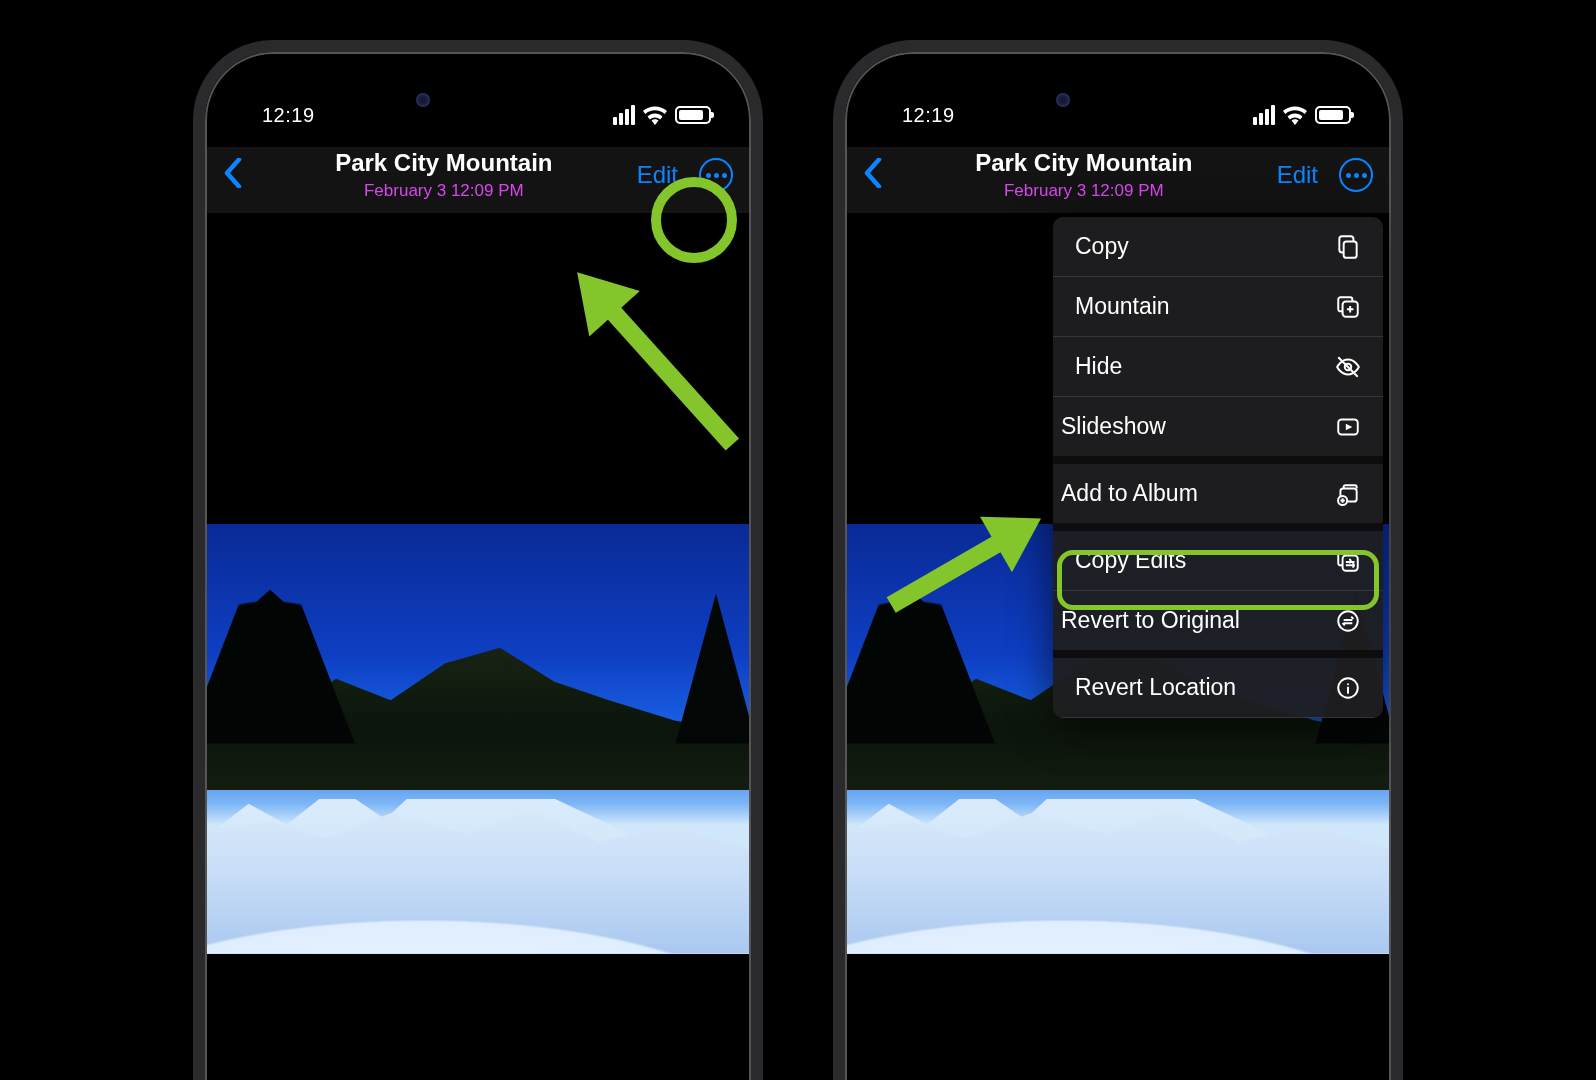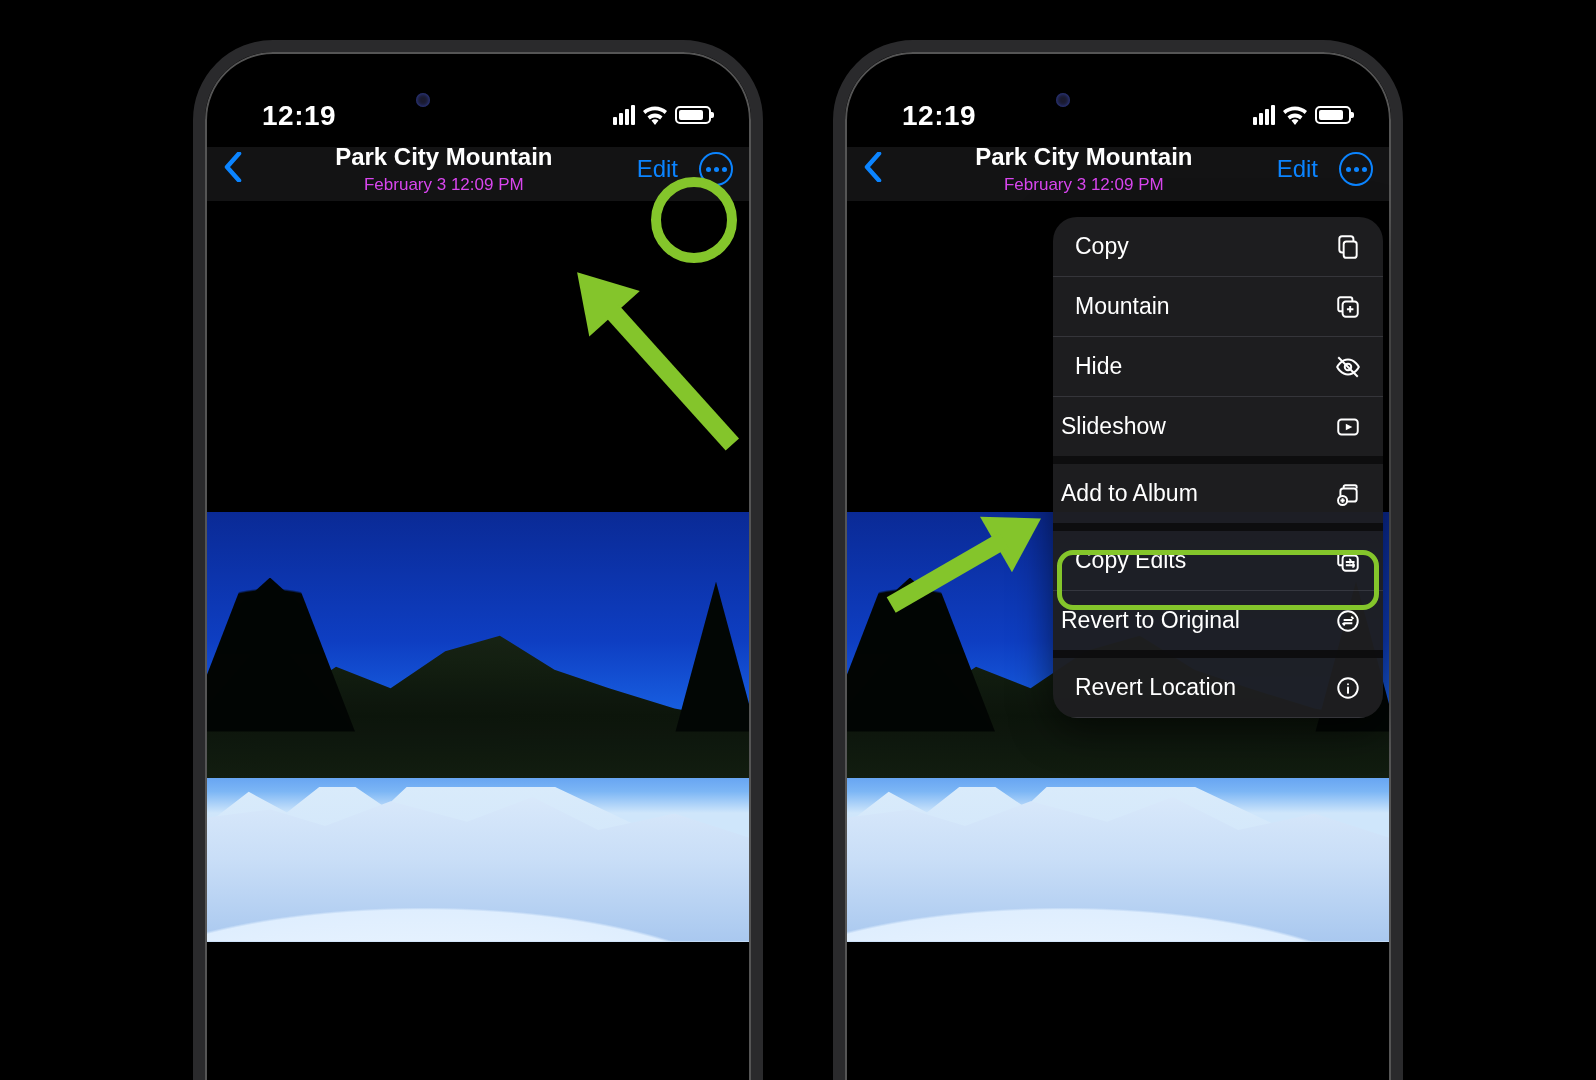--- a/index.html
+++ b/index.html
@@ -49,34 +49,34 @@
     overflow:hidden;
     color:#fff;
   }
   .status-bar {
     position:relative;
     height: 95px;
     padding: 32px 32px 0 32px;
     display:flex; justify-content:space-between; align-items:center;
     z-index:40;
   }
-  .status-time { font-size:28px; font-weight:700; letter-spacing:0.5px; margin-left:25px;}
+  .status-time { font-size:20px; font-weight:400; letter-spacing:0.5px; margin-left:25px;}
   .status-icons { display:flex; align-items:center; gap:8px; margin-right:8px; margin-top:-2px;}
   .cell-bars { display:flex; align-items:flex-end; gap:2px; }
   .cell-bars span { width:4px; background:#fff; border-radius:1px; }
   .cell-bars span:nth-child(1){height:8px;}
   .cell-bars span:nth-child(2){height:12px;}
   .cell-bars span:nth-child(3){height:16px;}
   .cell-bars span:nth-child(4){height:20px;}
   .wifi svg { width:24px; height:20px; display:block; }
   .batt { width:36px; height:18px; border:2px solid #fff; border-radius:5px; position:relative; }
   .batt::after{content:""; position:absolute; right:-5px; top:4px; width:3px; height:6px; background:#fff; border-radius:0 2px 2px 0;}
   .batt > i { position:absolute; left:2px; top:2px; bottom:2px; width:24px; background:#fff; border-radius:2px;}
   .nav-bar {
-    height: 54px;
+    height: 66px;
     background: #131314;
     display:flex; align-items:center; justify-content:space-between;
     padding: 0 18px 10px 18px;
   }
   .nav-back { color:#0b84ff; width:28px;}
   .nav-back svg{ width:20px; height:30px;}
   .nav-title { text-align:center; flex:1; line-height:1.25;}
   .nav-title .t1 { font-size:24px; font-weight:600; }
   .nav-title .t2 { font-size:17px; color:#d946ef; margin-top:2px;}
   .nav-actions { display:flex; align-items:center; gap:21px;}
@@ -143,21 +143,21 @@
     transform: rotate(-42deg); pointer-events:none;
   }
   .anno-arrow1 .shaft{ position:absolute; left:50%; top:30%; width:18px; height:180px; background:#84c52b; transform:translateX(-50%);}
   .anno-arrow1 .head{ position:absolute; left:50%; top:5%; transform:translateX(-50%);
     width:0;height:0;border-left:34px solid transparent;border-right:34px solid transparent;border-bottom:56px solid #84c52b;}
 
   
   .ctx-menu {
     position:absolute; top:165px; right:8px; width:330px;
     background: rgba(30,30,32,0.96);
-    border-radius: 24px;
+    border-radius: 10px;
     overflow:hidden;
     z-index:70;
     box-shadow: 0 10px 40px rgba(0,0,0,0.6);
   }
   .ctx-item {
     display:flex; align-items:center; justify-content:space-between;
     padding: 16px 22px 16px 22px;
     font-size:23px; color:#fff;
     border-bottom:1px solid rgba(120,120,128,0.28);
     min-height:58px;

